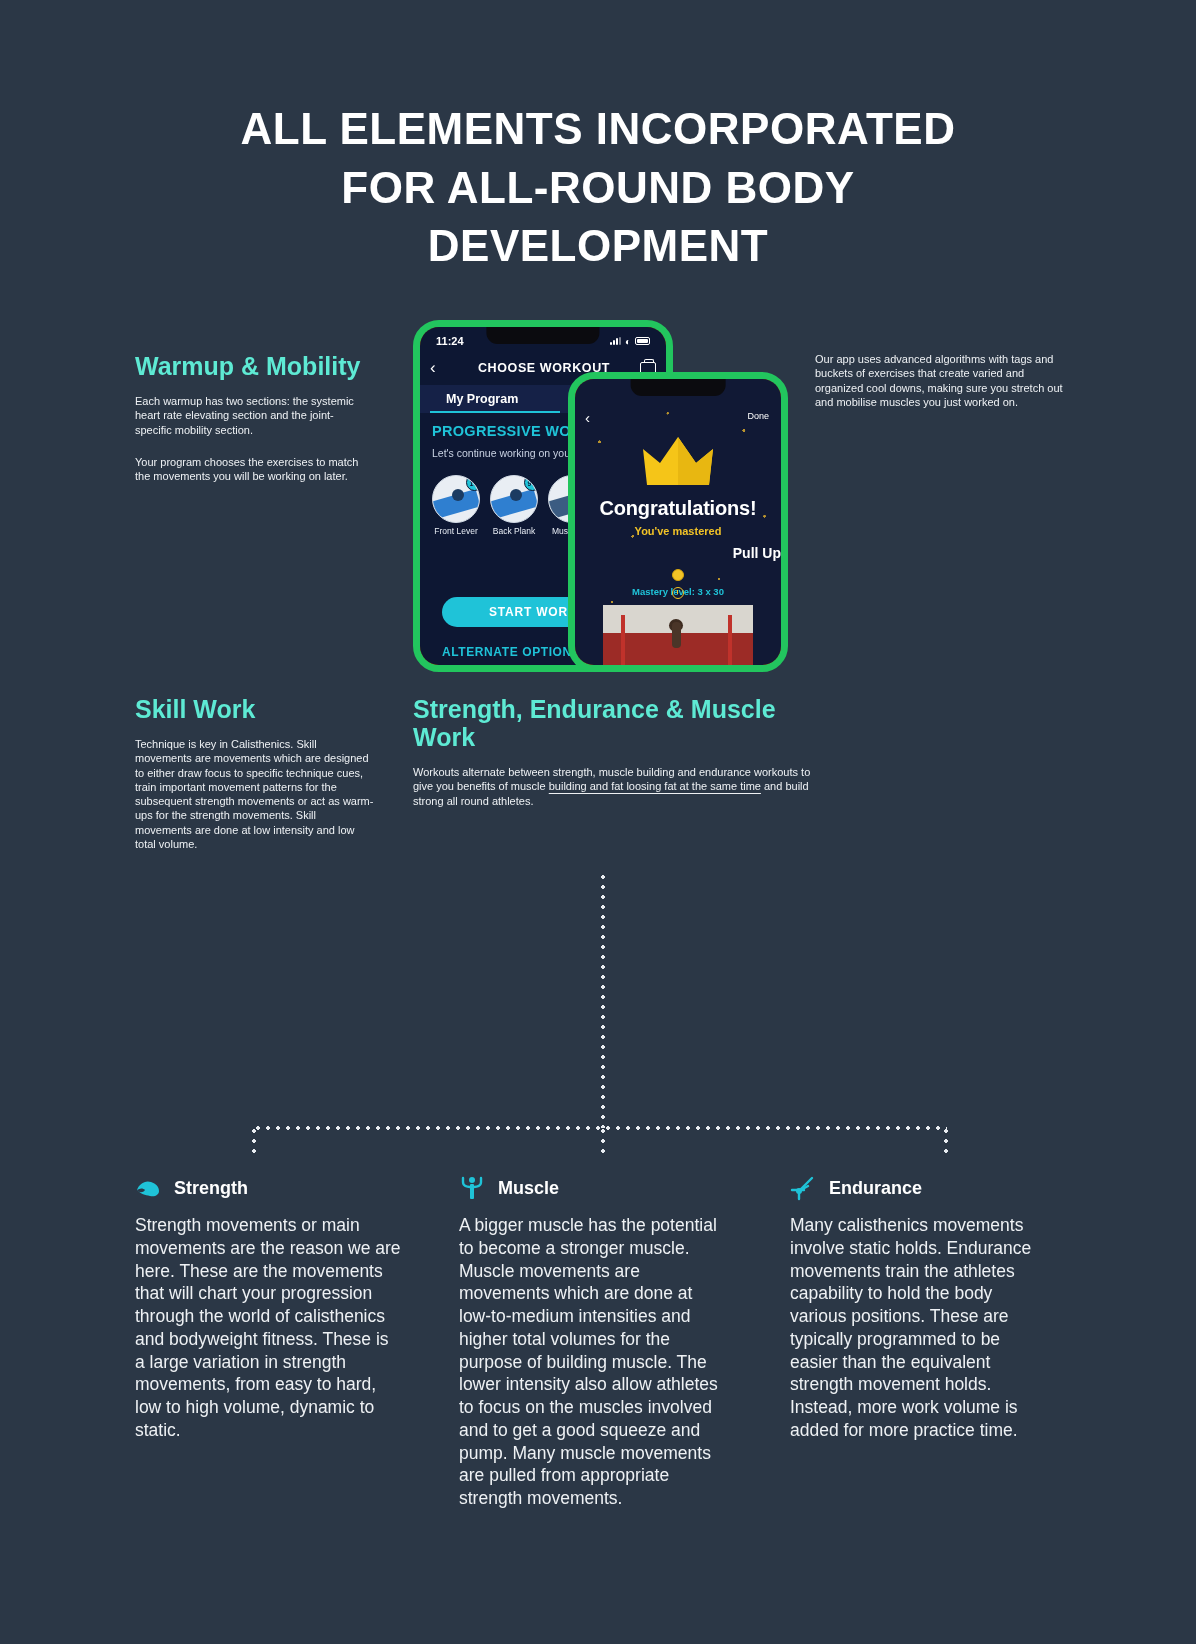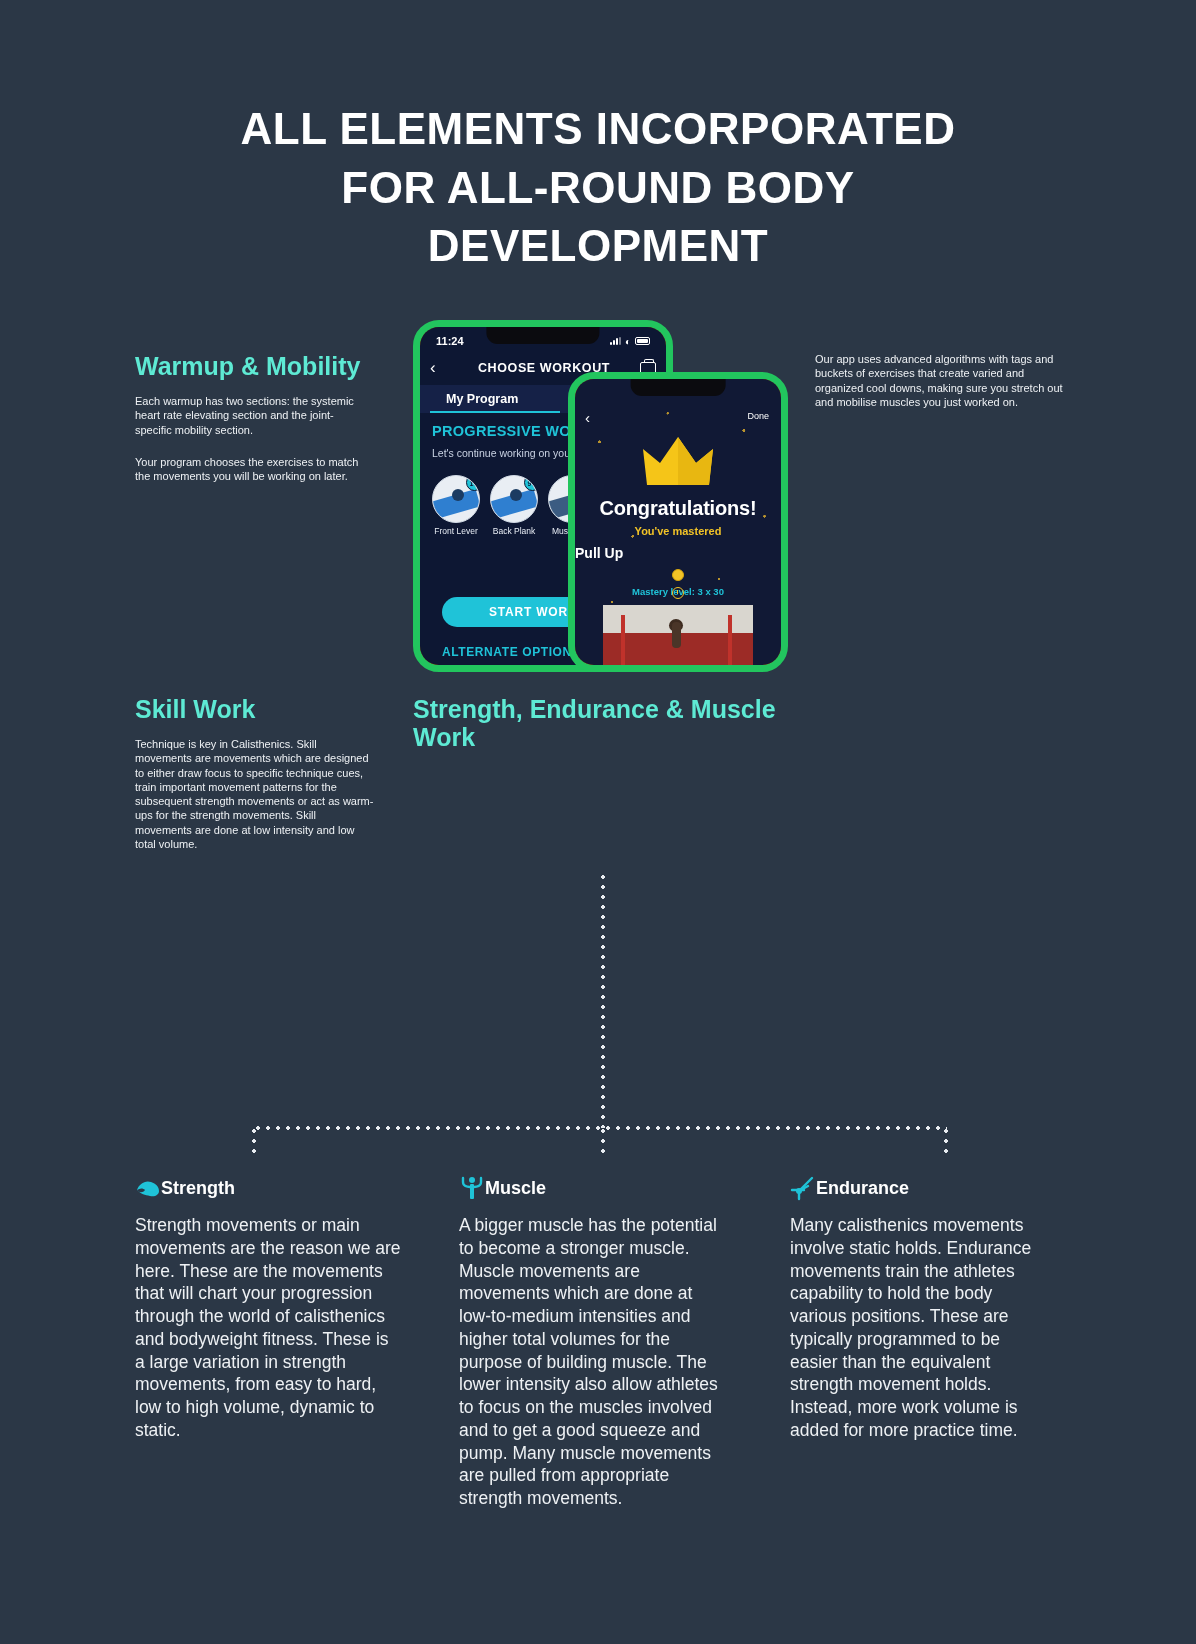--- a/index.html
+++ b/index.html
@@ -156,21 +156,21 @@
                    radial-gradient(circle at 18% 78%, #b9932d 1.1px, transparent 1.3px),
                    radial-gradient(circle at 60% 35%, #b9932d 1px, transparent 1.2px);
   }
   .p2-back { position:absolute; top:30px; left:10px; font-size:15px; color:#fff; }
   .p2-done { position:absolute; top:32px; right:12px; font-size:9px; color:#fff; }
   .crown { position:absolute; top:54px; left:50%; transform:translateX(-50%); }
   .p2-congrats { position:absolute; top:118px; left:0; right:0; text-align:center;
                  font-size:20px; font-weight:bold; color:#fff; letter-spacing:-.2px;}
   .p2-mastered { position:absolute; top:146px; left:0; right:0; text-align:center;
                  font-size:11px; font-weight:bold; color:#f2c327; }
-  .p2-move { position:absolute; top:166px; left:0; right:0; text-align:left;
+  .p2-move { position:absolute; top:166px; left:0; right:0; text-align:right;
              font-size:14px; font-weight:bold; color:#fff; }
   .p2-row { position:absolute; left:0; right:0; display:flex; align-items:center;
             justify-content:center; gap:5px; font-size:9.5px; font-weight:bold;flex-direction:column; }
   .p2-level { top:190px; color:#1fc3d8; }
   .p2-date  { top:208px; color:#fff; font-weight:400; font-size:10px; }
   .medal { width:12px; height:12px; border-radius:50%; background:#f2c327; border:1.5px solid #d8a70e; }
   .clockico { width:12px; height:12px; border-radius:50%; border:1.6px solid #f2c327; position:relative; }
   .clockico::after { content:""; position:absolute; left:4px; top:2px; width:1.4px; height:4px; background:#f2c327; }
   .p2-photo { position:absolute; top:226px; left:28px; right:28px; bottom:0;
               background:#8a2a26; overflow:hidden; }
@@ -193,21 +193,21 @@
   #stem-left { left:252px; top:1126px; height:30px; }
   #stem-mid  { left:601px; top:1126px; height:30px; }
   #stem-right{ left:944px; top:1126px; height:30px; }
 
   
   .col { position:absolute; top:1175px; }
   #col-strength  { left:135px; width:268px; }
   #col-muscle    { left:459px; width:262px; }
   #col-endurance { left:790px; width:262px; }
 
-  .col-head { display:flex; align-items:center; margin-bottom:13px; }
+  .col-head { display:flex; align-items:center; gap:13px; margin-bottom:13px; }
   .col-title { font-size:18px; font-weight:bold; color:#ffffff; }
   .col-icon { width:26px; height:26px; display:flex; align-items:center; justify-content:center; }
   .col-body { font-size:17.5px; line-height:1.30; color:#eef1f4; }
 
   .ul { text-decoration: underline; text-underline-offset: 3px; }
 </style>
 </head>
 <body>
 
 <div class="title">
@@ -336,20 +336,23 @@
 
 <div class="blk" id="blk-skill">
   <div class="sec-head">Skill Work</div>
   <div class="sec-body">
     <p>Technique is key in Calisthenics. Skill movements are movements which are designed to either draw focus to specific technique cues, train important movement patterns for the subsequent strength movements or act as warm-ups for the strength movements. Skill movements are done at low intensity and low total volume.</p>
   </div>
 </div>
 
 <div class="blk" id="blk-strength">
   <div class="sec-head">Strength, Endurance &amp; Muscle Work</div>
+  <div class="sec-body">
+    <p><span>Workouts alternate between strength, muscle building and endurance workouts to give you benefits of muscle </span><span class="ul">building and fat loosing fat at the same time</span><span> and build strong all round athletes.</span></p>
+  </div>
 </div>
 
 <div class="dot-v" id="stem-main"></div>
 <div class="dot-h" id="line-h"></div>
 <div class="dot-v" id="stem-left"></div>
 <div class="dot-v" id="stem-mid"></div>
 <div class="dot-v" id="stem-right"></div>
 
 <div class="col" id="col-strength">
   <div class="col-head">

